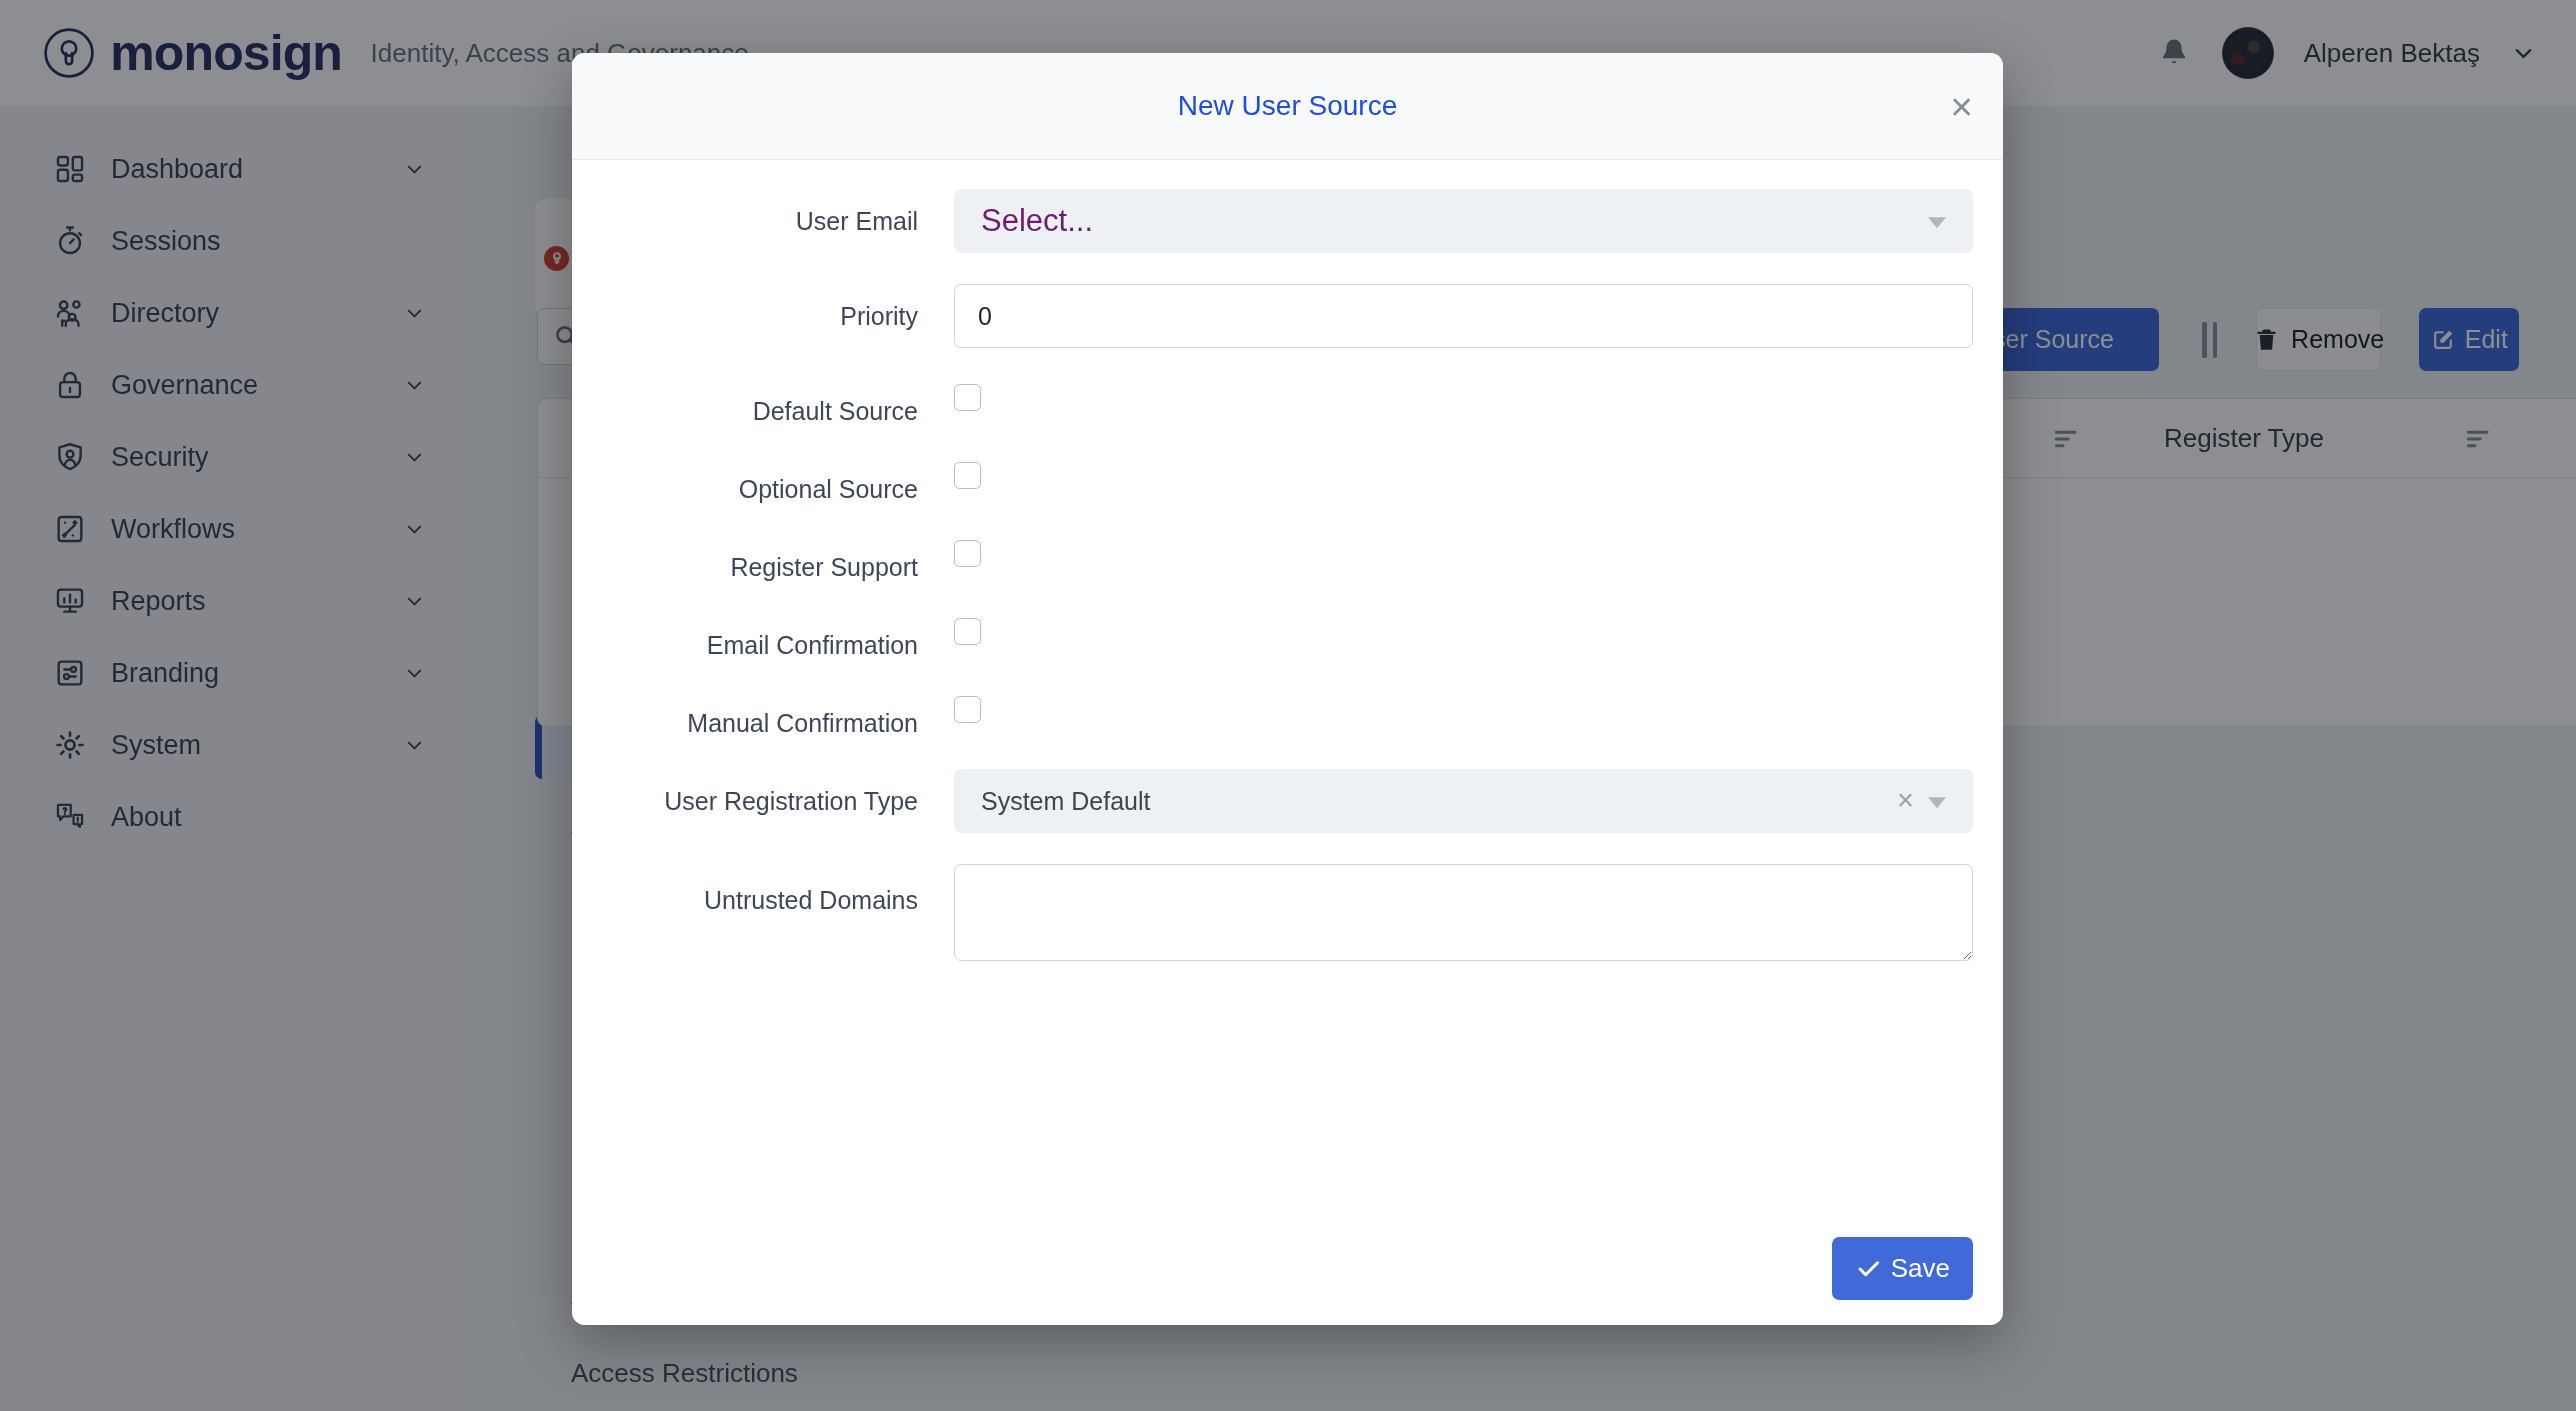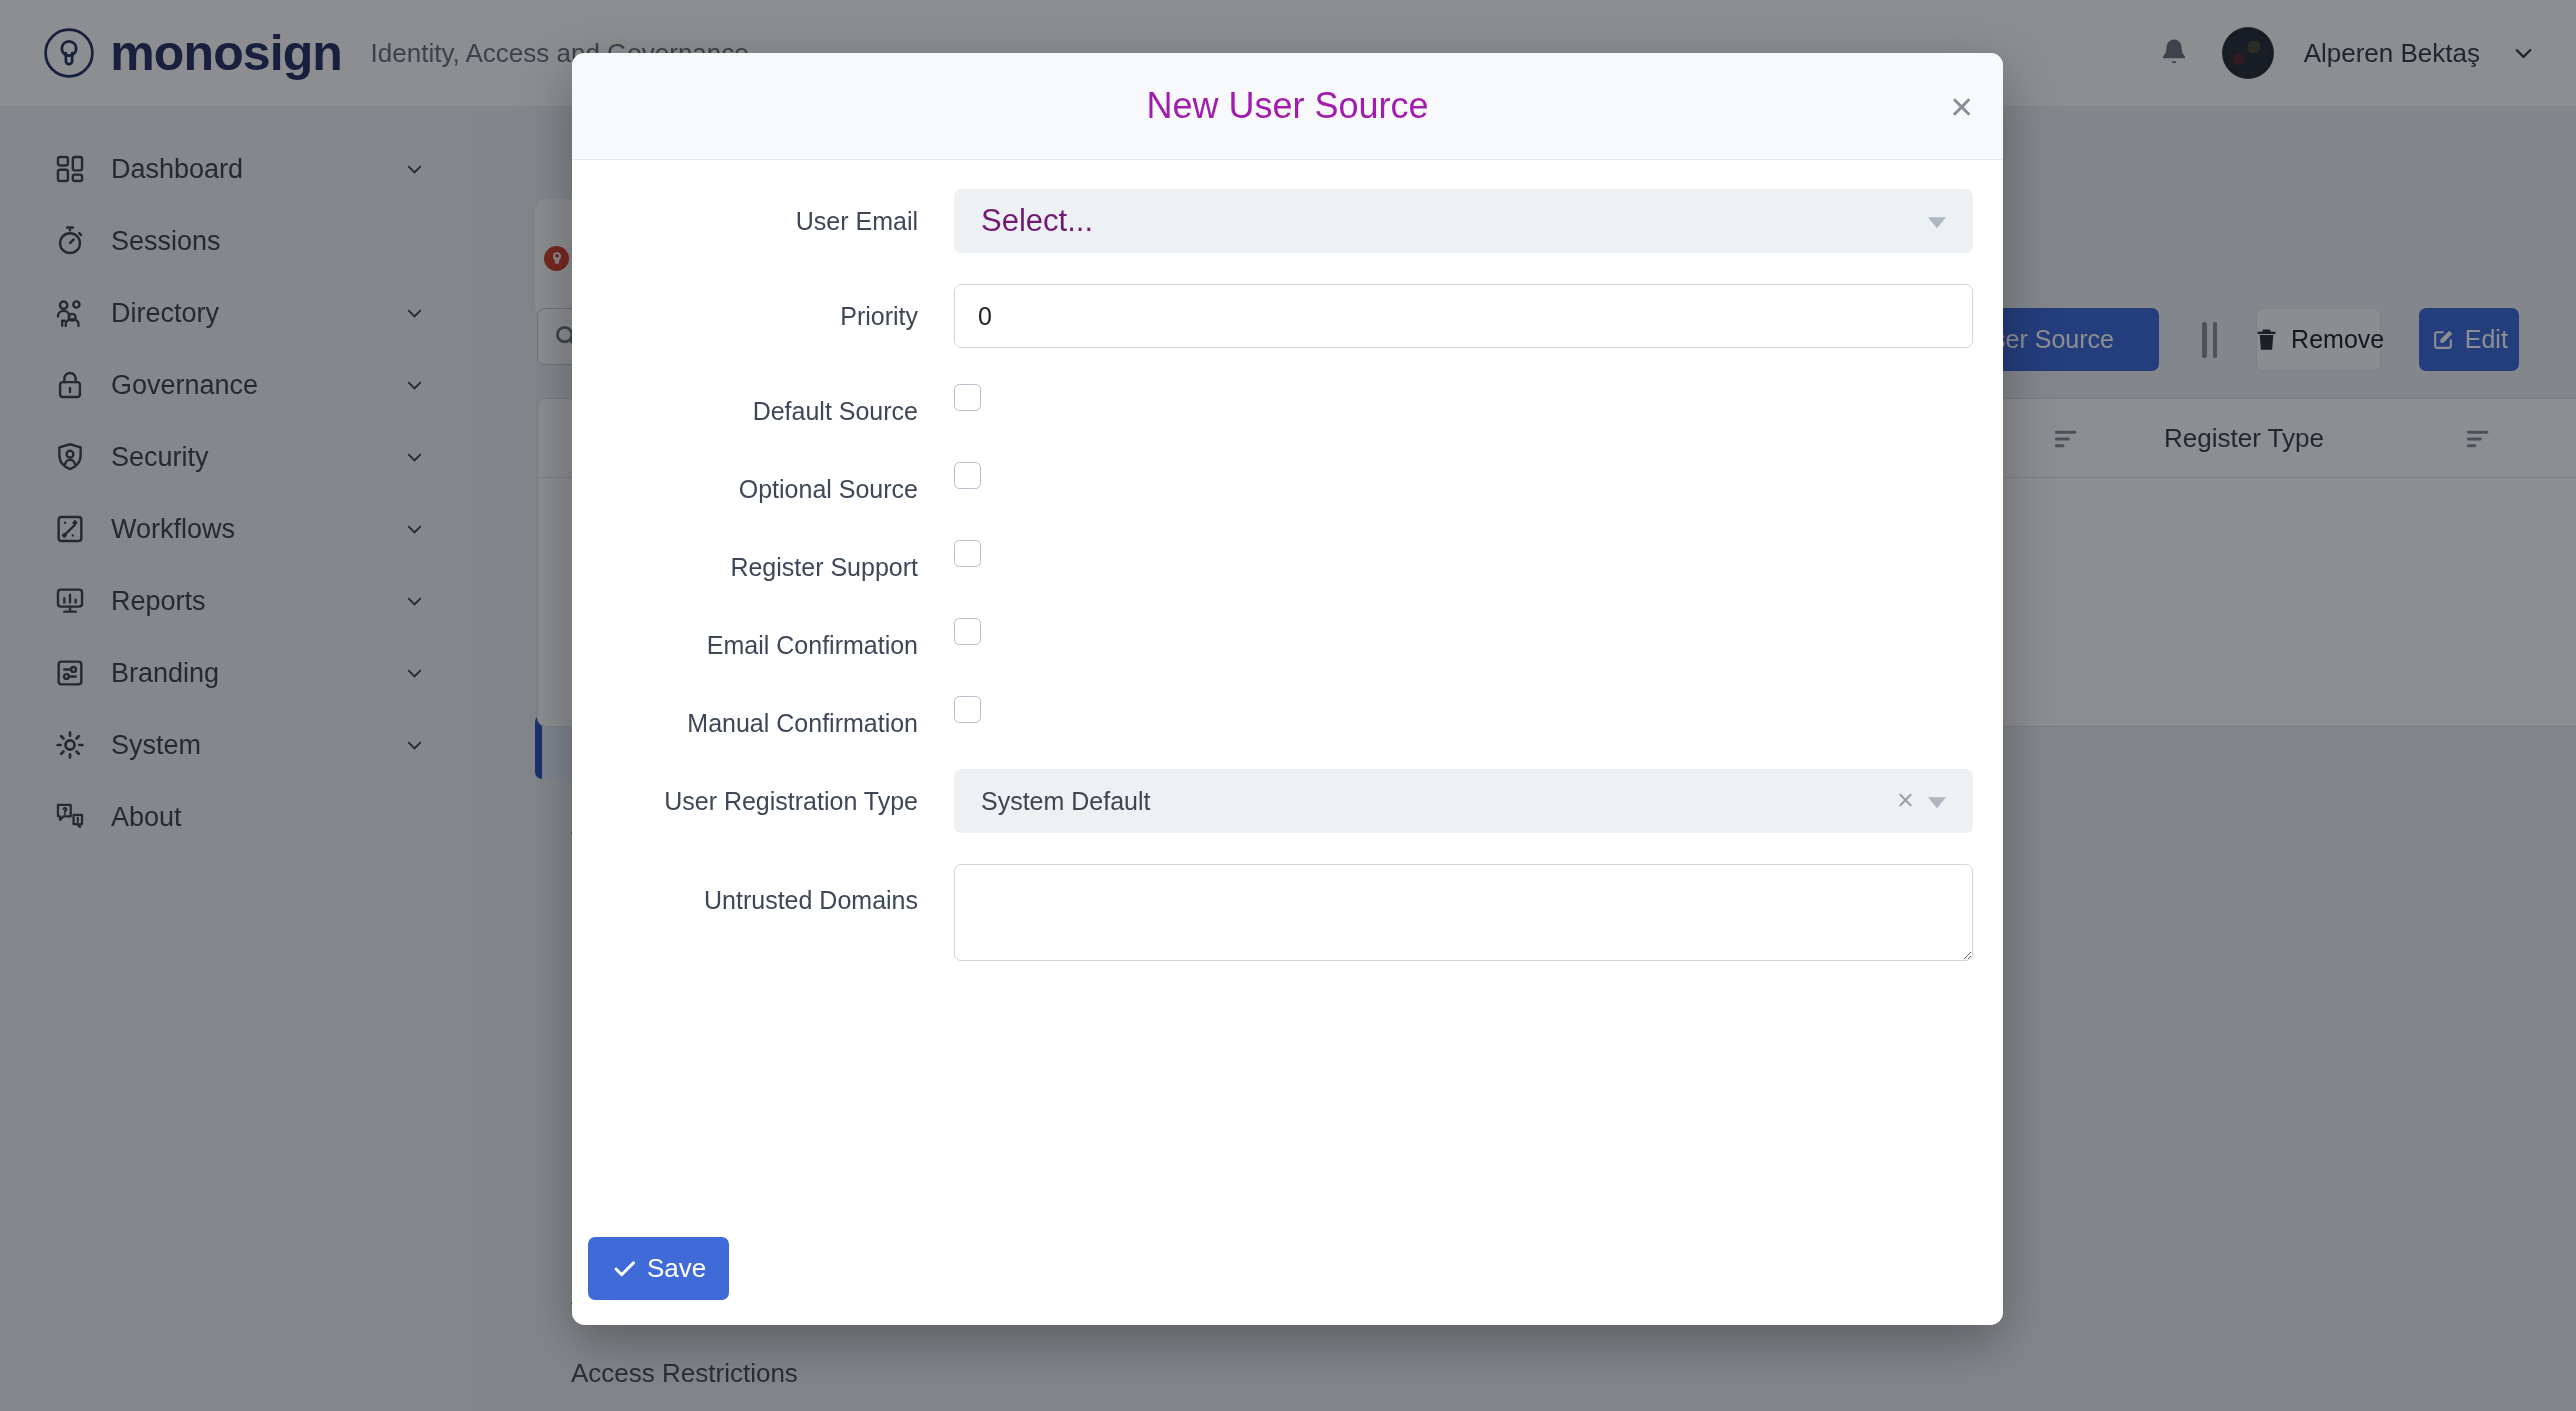--- a/index.html
+++ b/index.html
@@ -48,39 +48,39 @@
 
   .table-card { position:absolute; left:72px; top:292px; width:2453px; height:329px; background:#ffffff; border:0.9px solid #dfe2e7; border-radius:9px; }
   .thead { height:79px; border-bottom:0.9px solid #e3e6ea; position:relative; }
   .th-label { position:absolute; left:1563px; top:0; width:286px; height:79px; display:flex; align-items:center; justify-content:center; font-size:26px; font-weight:500; color:#3c434f; }
   .sort-ic { position:absolute; top:24px; }
 
   
   .overlay { position:absolute; inset:0; background:rgba(5,8,15,0.46); z-index:50; }
   .modal { position:absolute; left:572px; top:53px; width:1431px; height:1272px; background:#ffffff; border-radius:12.5px; z-index:60; box-shadow:0 18px 54px rgba(0,0,0,0.3); display:flex; flex-direction:column; }
   .modal-header { height:107px; background:#f8f9fb; border-bottom:0.9px solid #e6e9ed; border-radius:12.5px 12.5px 0 0; display:flex; align-items:center; justify-content:center; position:relative; flex:0 0 107px; }
-  .modal-title { font-size:36px; font-weight:500; color:#a21caf; }
+  .modal-title { font-size:28px; font-weight:500; color:#1d4ed8; }
   .modal-close { position:absolute; right:30px; top:50%; transform:translateY(-50%); font-size:39px; color:#868d96; cursor:pointer; line-height:1; }
   .modal-body { padding:29px 30px 0 0; flex:1; }
   .frow { display:grid; grid-template-columns:346px 1fr; column-gap:36px; margin-bottom:31px; align-items:center; }
   .frow.top { align-items:start; }
   .flabel { font-size:25px; font-weight:500; color:#3e4758; text-align:right; }
   .frow.top .flabel { padding-top:18px; }
   .select { height:64px; background:#eef1f4; border-radius:7.2px; display:flex; align-items:center; padding:0 27px; position:relative; cursor:pointer; }
   .select .ph { font-size:31px; color:#701a75; }
   .select .val { font-size:25px; color:#3e4450; }
   .caret { position:absolute; right:27px; top:50%; transform:translateY(-35%); width:0; height:0; border-left:9.8px solid transparent; border-right:9.8px solid transparent; border-top:11.6px solid #aeb6c0; }
   .clear-x { position:absolute; right:59px; top:50%; transform:translateY(-52%); font-size:29px; color:#9aa1ac; cursor:pointer; }
   .tinput { width:100%; height:64px; border:1.8px solid #ced4da; border-radius:7.2px; font-size:25px; color:#212529; padding:0 23px; font-family:"Liberation Sans", sans-serif; background:#ffffff; }
   .cbx { width:27px; height:27px; border:1.8px solid #b6bdc6; border-radius:5.4px; background:#ffffff; margin-top:5.4px; cursor:pointer; }
   .tarea { width:100%; height:91px; border:1.8px solid #ced4da; border-radius:7.2px; font-size:25px; color:#212529; padding:12.5px 18px; font-family:"Liberation Sans", sans-serif; resize:vertical; }
   .hint { display:flex; align-items:center; gap:10.7px; margin-top:14.3px; }
   .hint-i { width:25px; height:25px; border-radius:50%; background:#8d939c; color:#ffffff; font-size:18px; font-weight:700; display:flex; align-items:center; justify-content:center; font-family:"Liberation Serif", serif; }
   .hint-t { font-size:24px; color:#4c5258; }
-  .modal-footer { display:flex; justify-content:flex-start; padding:0 30px 25px 16px; }
+  .modal-footer { display:flex; justify-content:flex-end; padding:0 30px 25px 16px; }
   .btn-save { min-width:122px; padding:0 23px; gap:9px; font-size:26px; }
   svg { display:block; }
 </style>
 </head>
 <body>
 
 <header class="topbar">
   <div class="brand">
     <span>
       <svg width="54" height="54" viewBox="0 0 60 60" fill="none" stroke="#2b3566" stroke-width="3">

